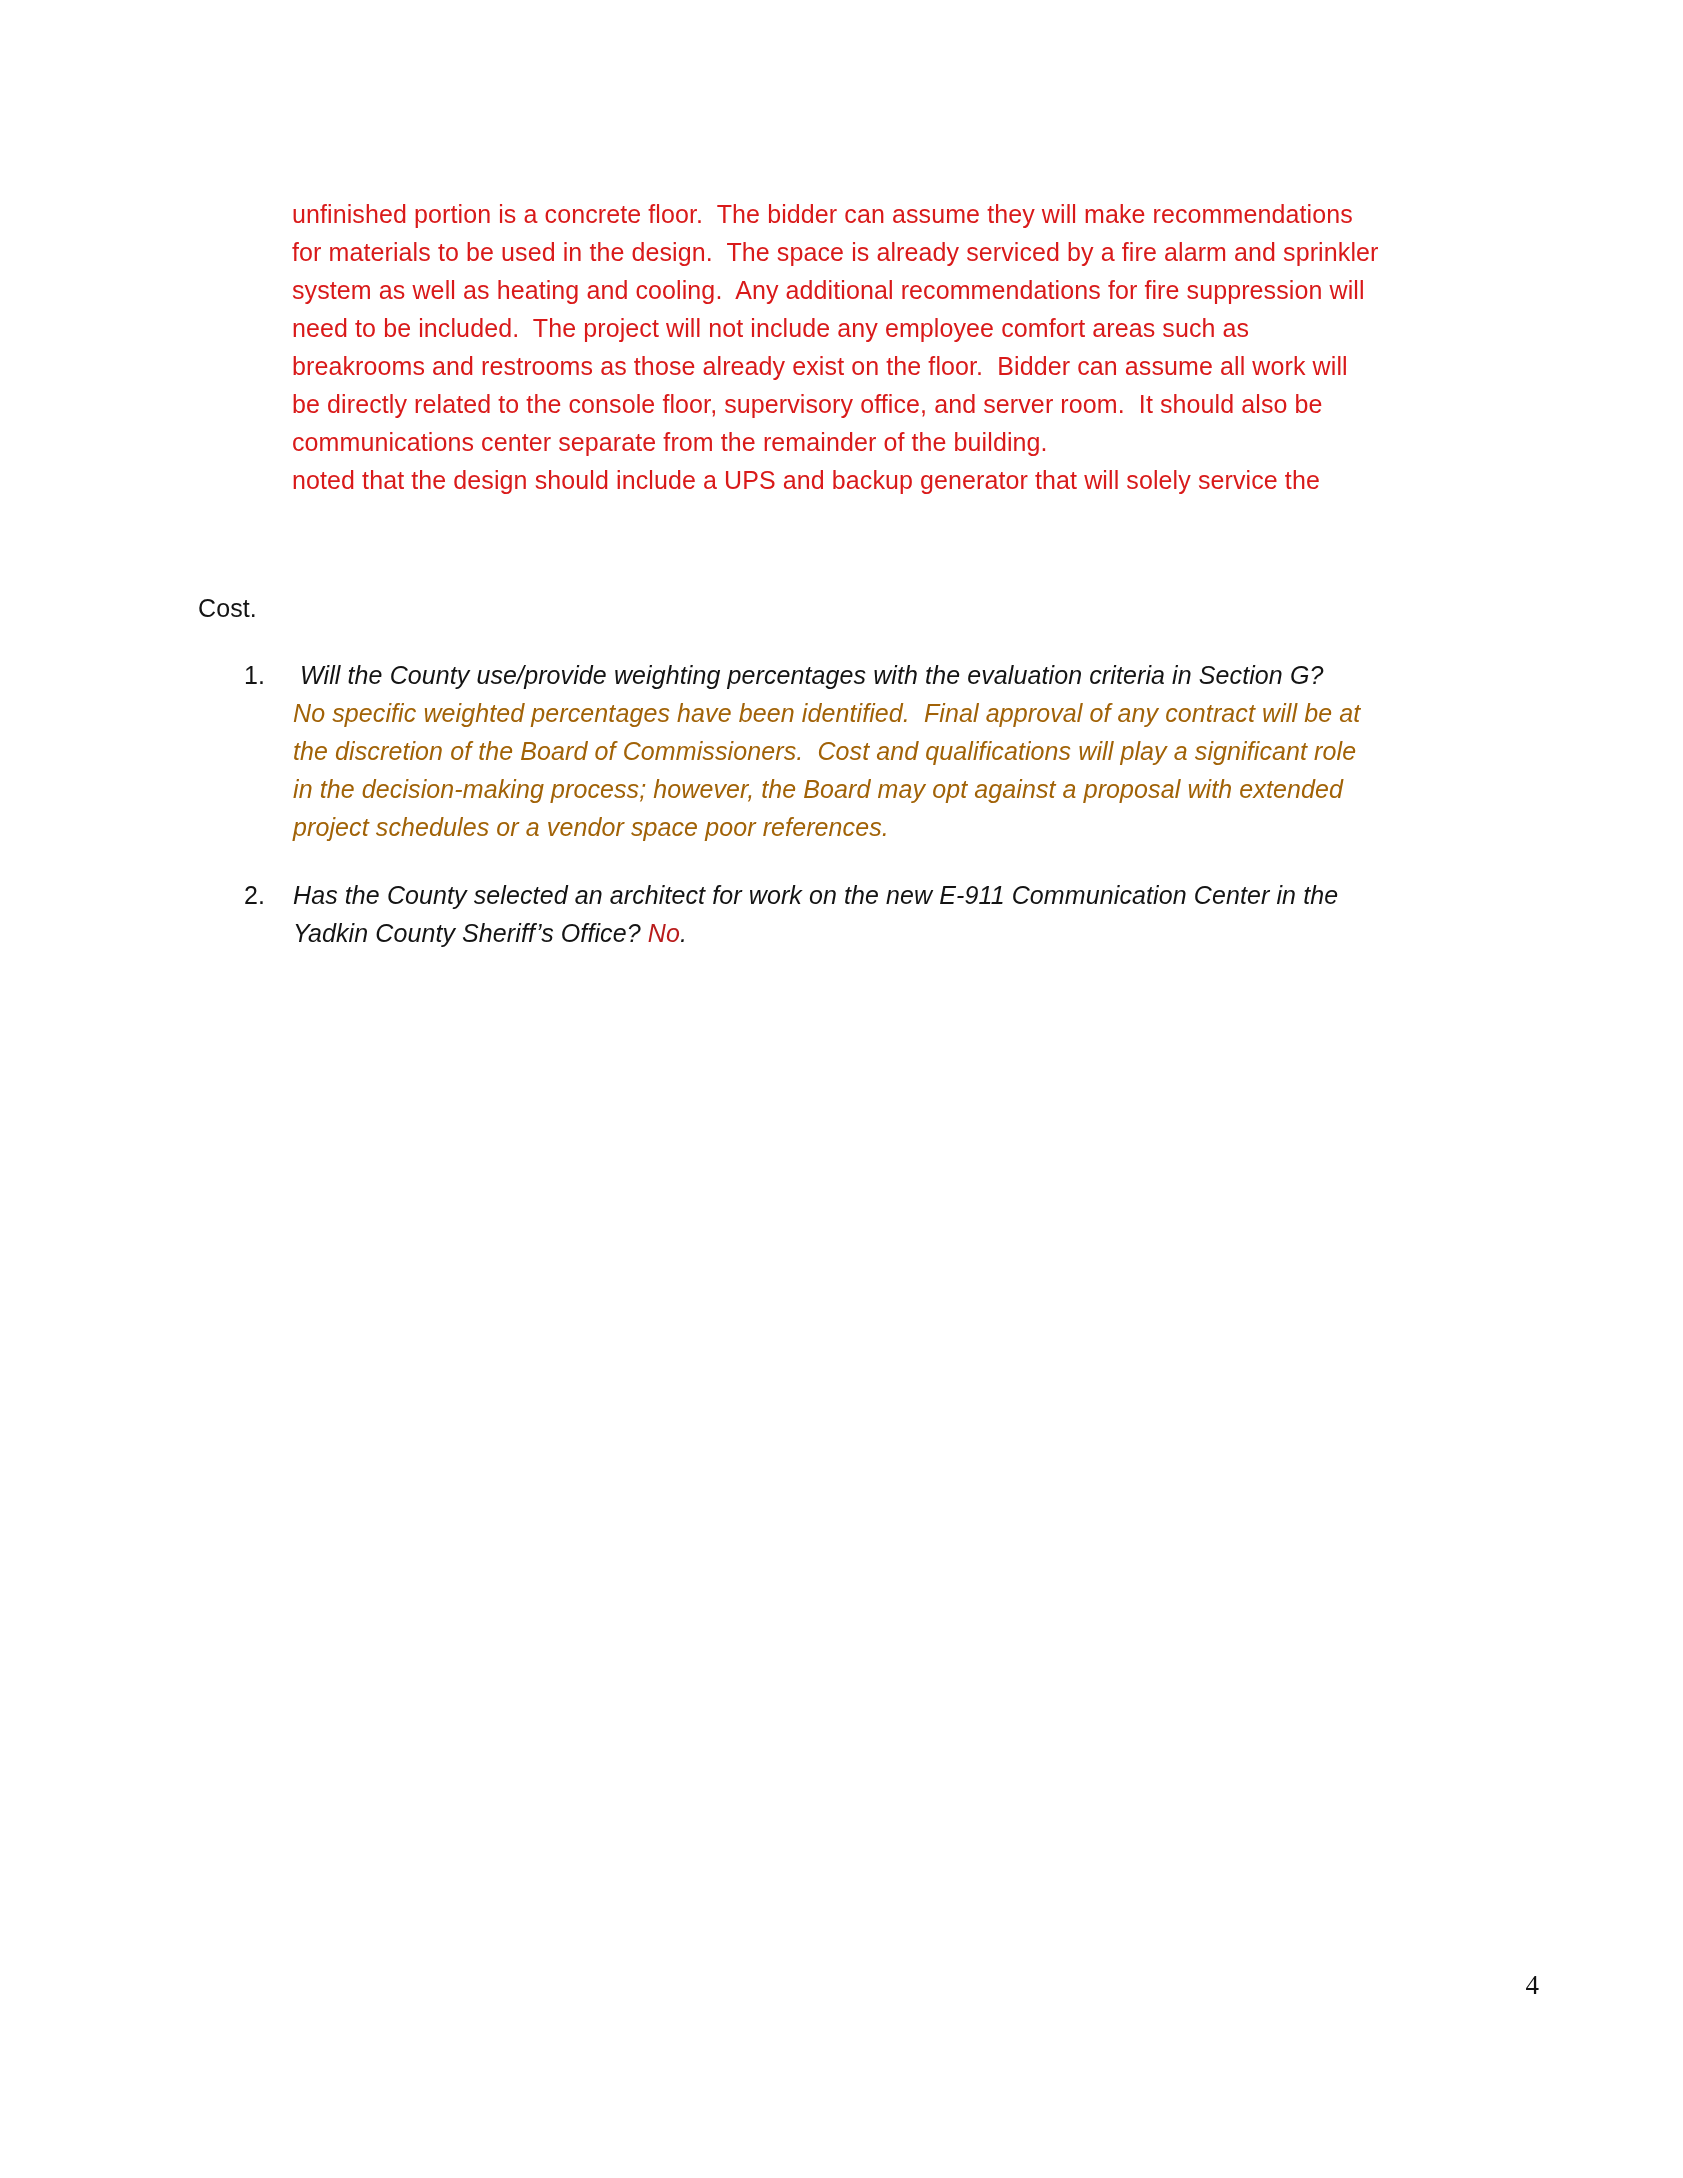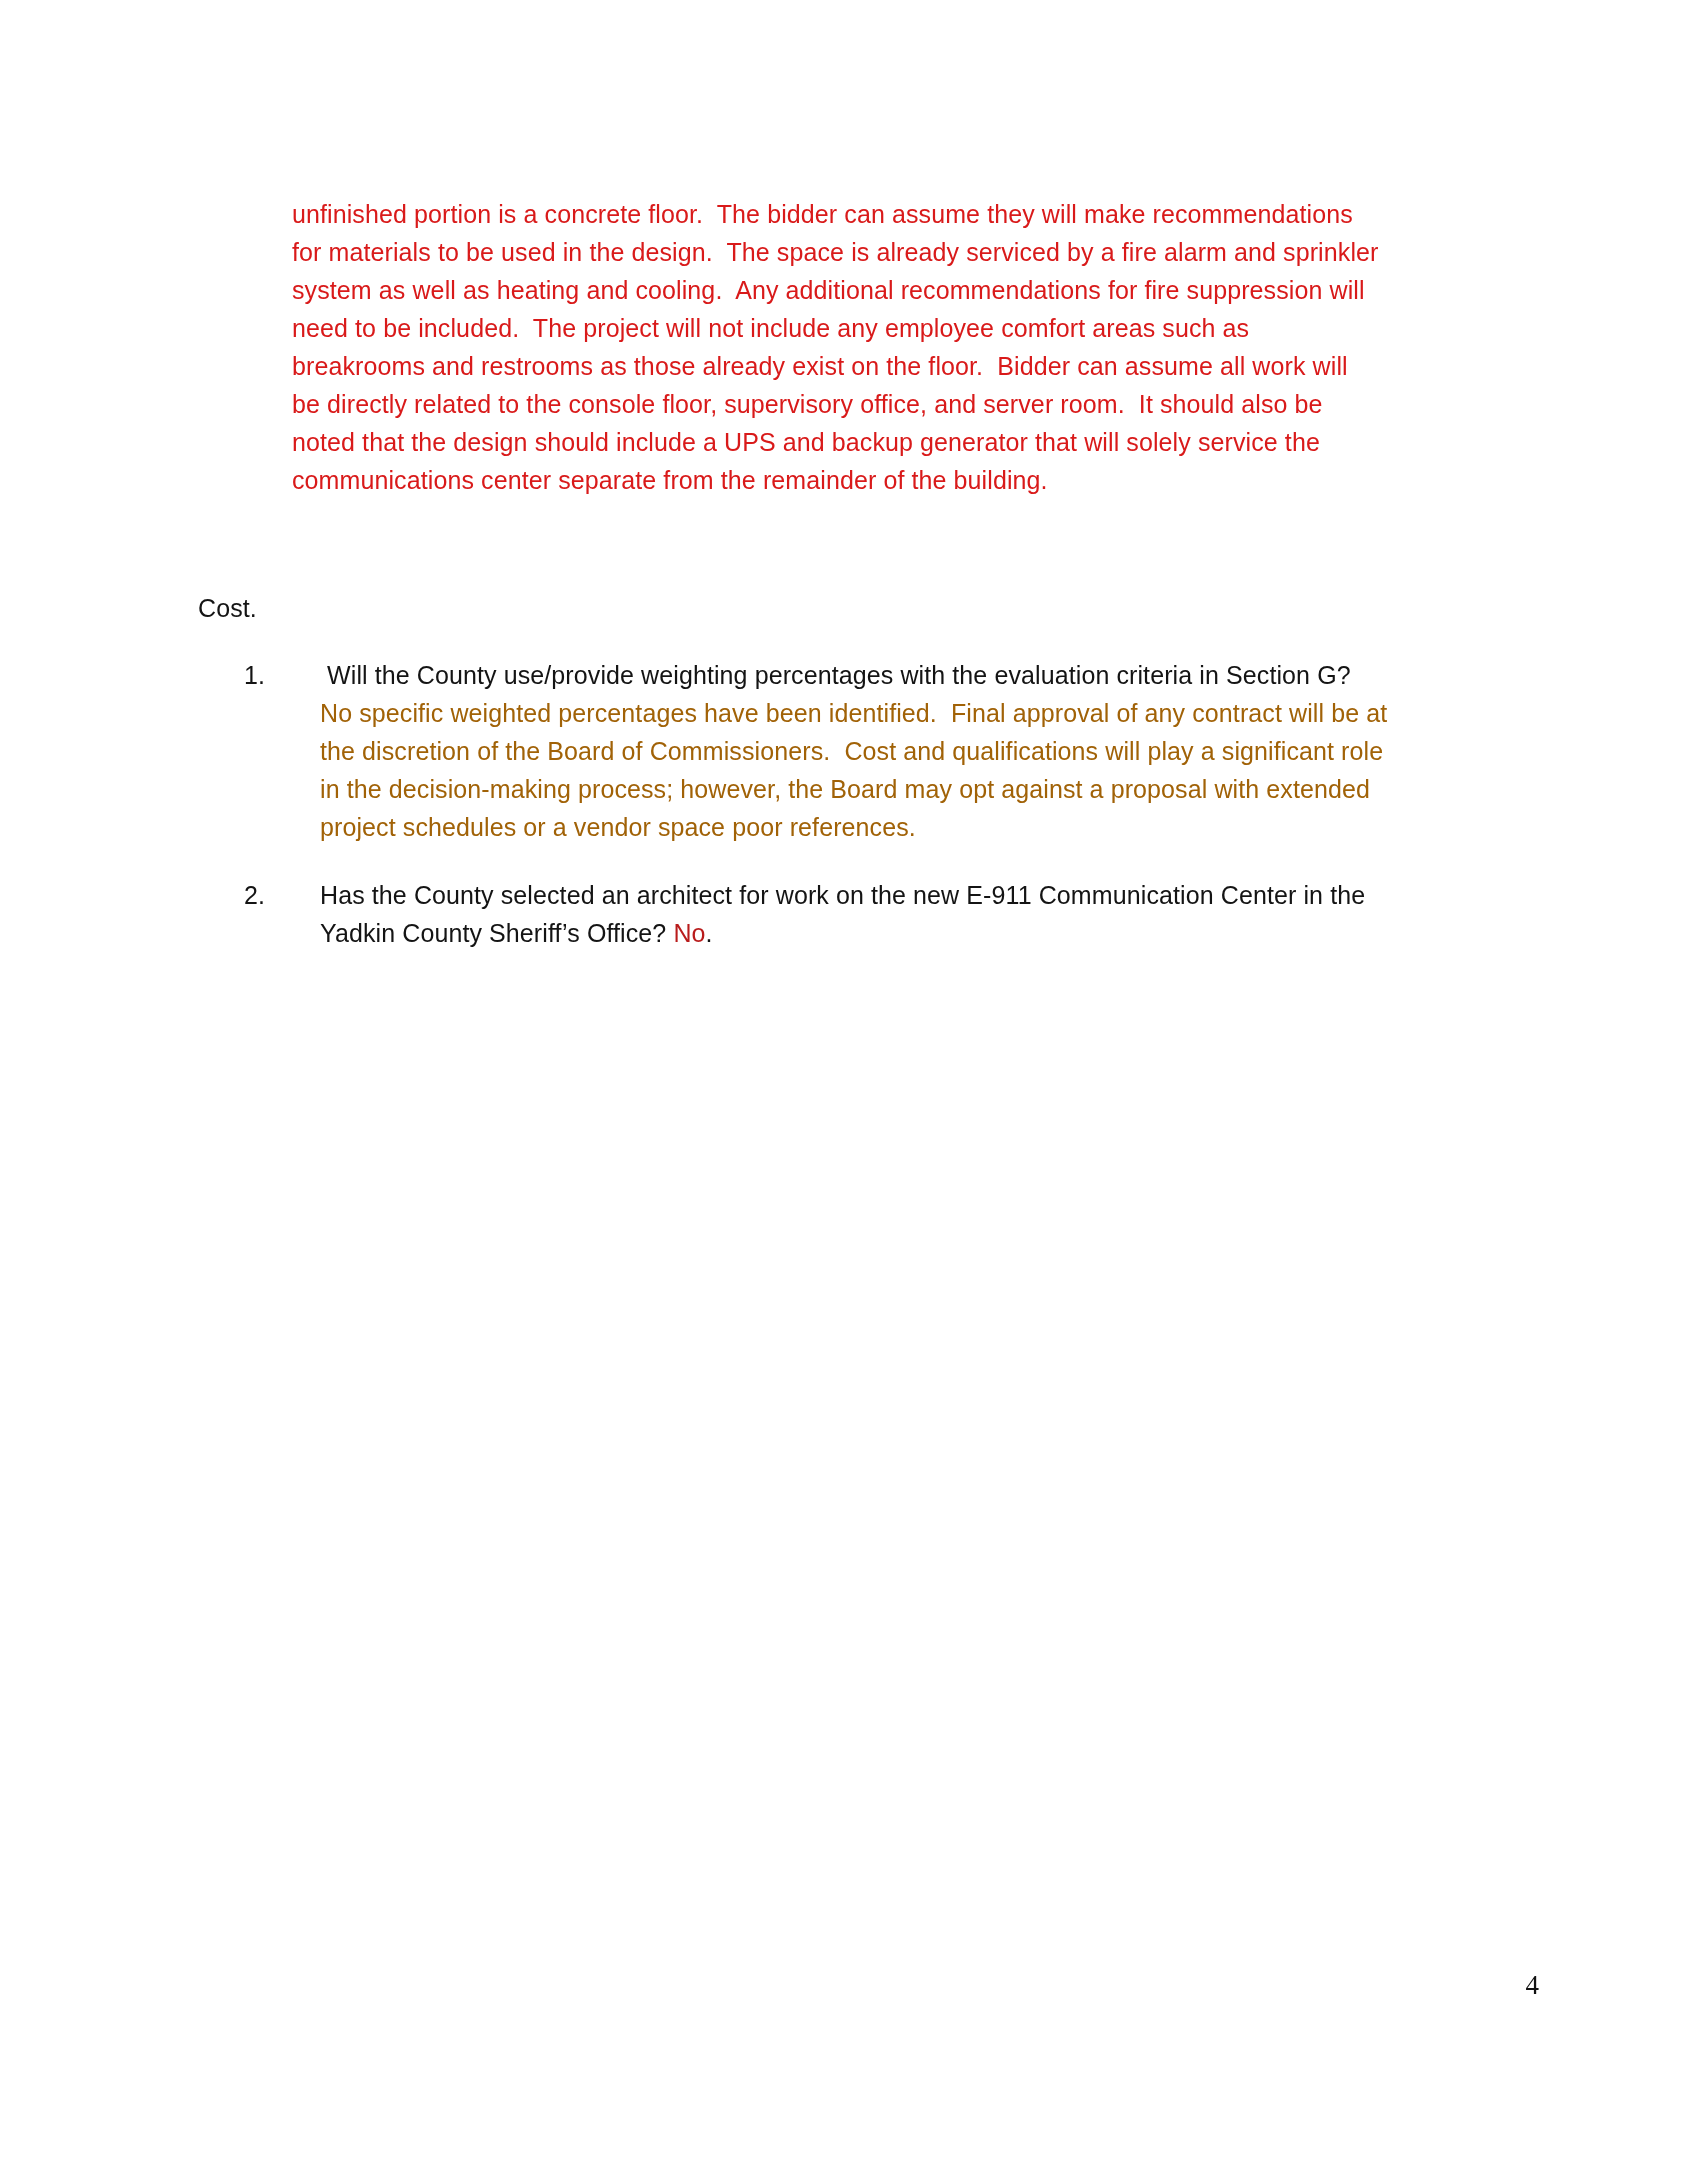--- a/index.html
+++ b/index.html
@@ -60,21 +60,22 @@
   }
   .list-item .marker {
     position: absolute;
     left: 0;
     top: 0;
     width: 46px;
     color: #141414;
     text-align: left;
   }
   .list-item .item-body {
-    margin-left: 76px;
+    margin-left: 49px;
+    font-style: italic;
   }
   .q-line {
     color: #141414;
     white-space: pre;
   }
   .a-line {
     color: #a16207;
     white-space: pre;
   }
   .q-line .inline-answer {
@@ -99,22 +100,22 @@
 
 <div class="page">
 
   <div class="intro-paragraph doc-text">
     <div class="line">unfinished portion is a concrete floor.  The bidder can assume they will make recommendations</div>
     <div class="line">for materials to be used in the design.  The space is already serviced by a fire alarm and sprinkler</div>
     <div class="line">system as well as heating and cooling.  Any additional recommendations for fire suppression will</div>
     <div class="line">need to be included.  The project will not include any employee comfort areas such as</div>
     <div class="line">breakrooms and restrooms as those already exist on the floor.  Bidder can assume all work will</div>
     <div class="line">be directly related to the console floor, supervisory office, and server room.  It should also be</div>
+    <div class="line">communications center separate from the remainder of the building.</div>
     <div class="line">noted that the design should include a UPS and backup generator that will solely service the</div>
-    <div class="line">communications center separate from the remainder of the building.</div>
   </div>
 
   <div class="misc-heading doc-text">Cost.</div>
 
   <ol class="list doc-text" style="list-style:none;margin:0;padding:0;">
 
     <li class="list-item">
       <span class="marker">1.</span>
       <div class="item-body">
         <div class="q-line"> Will the County use/provide weighting percentages with the evaluation criteria in Section G?</div>

